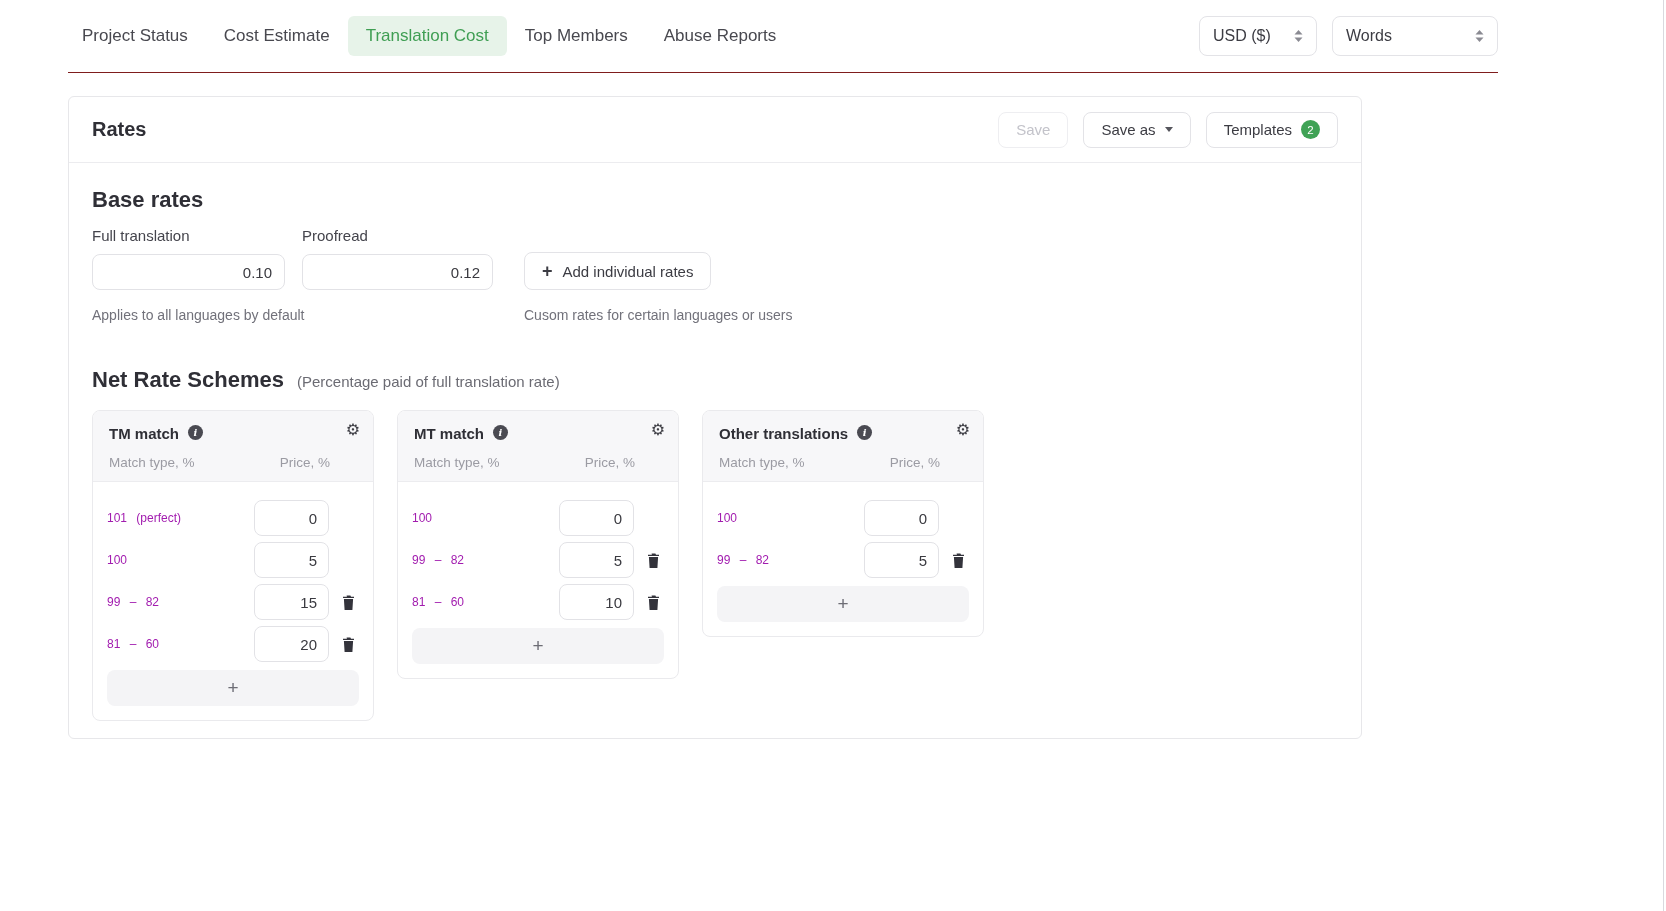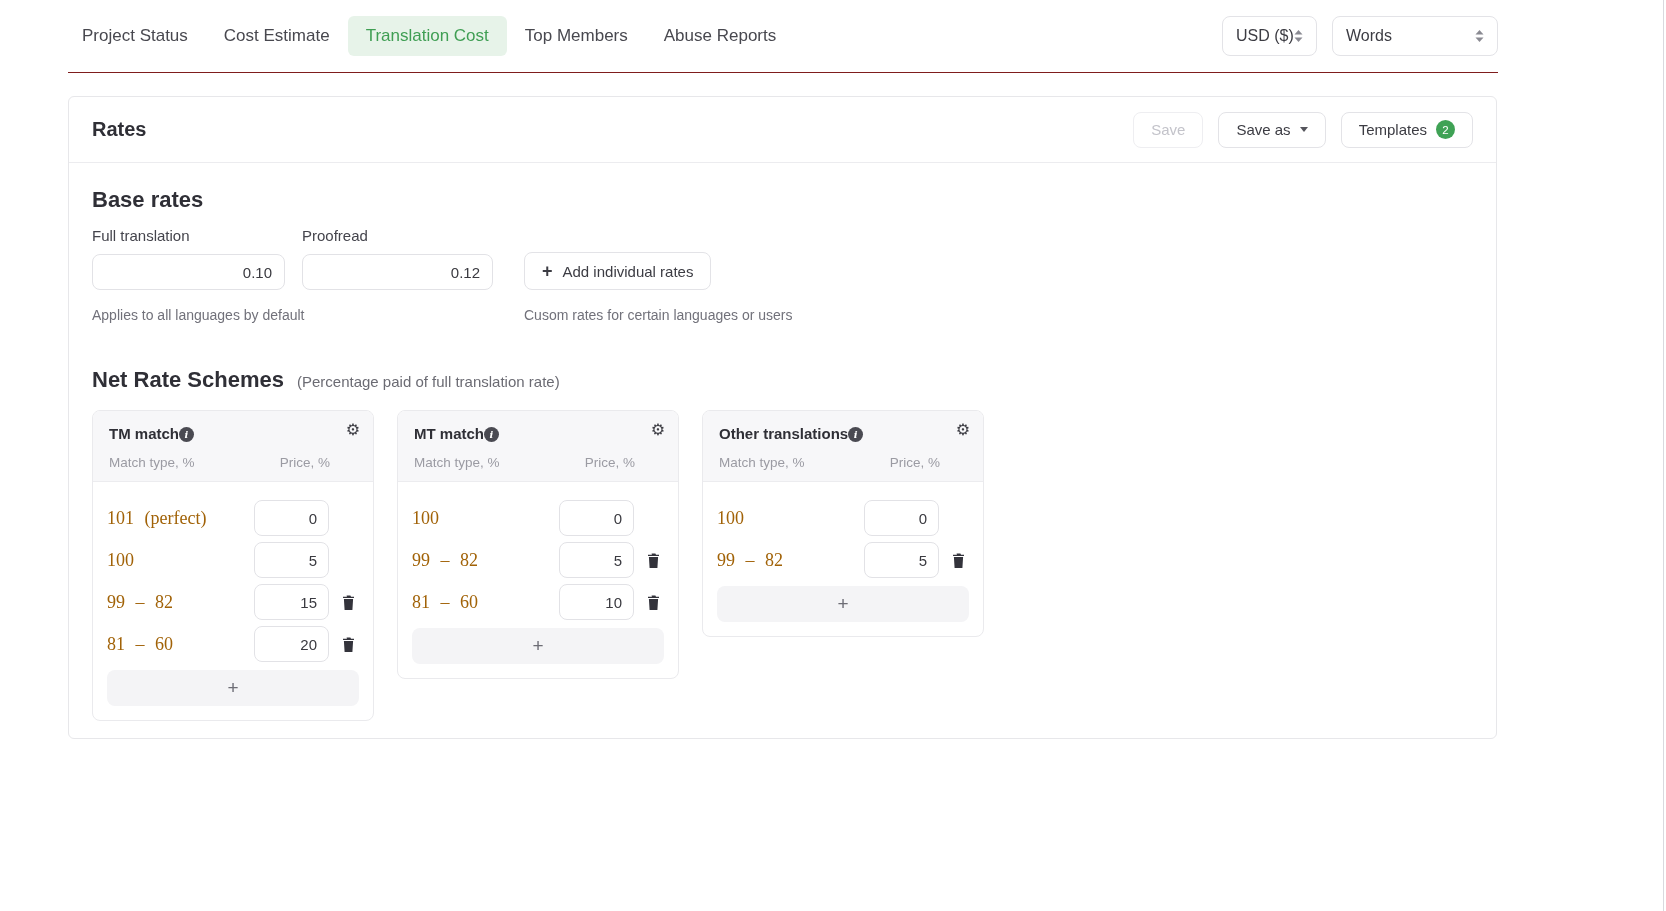--- a/index.html
+++ b/index.html
@@ -23,26 +23,26 @@
   .subnav { display:flex; align-items:center; justify-content:space-between;
     height:73px; border-bottom:1px solid #7f1d1d; }
   .subtabs { display:flex; margin-left:-4px; }
   .subtab { padding:10px 18px; font-size:17px; color:#48484f; border-radius:6px;
     cursor:pointer; white-space:nowrap; }
   .subtab.active { background:#e7f3e9; color:#3f9e53; }
   .selects { display:flex; gap:15px; }
   .select { height:40px; border:1px solid #e3e3e7; border-radius:8px;
     display:flex; align-items:center; justify-content:space-between;
     padding:0 13px; font-size:16px; color:#3c3c43; cursor:pointer; background:#fff; }
-  .select.currency { width:95px; }
+  .select.currency { width:118px; }
   .select.unit { width:166px; }
   .updown { display:block; }
 
   
-  .card { margin-top:23px; width:1429px; border:1px solid #e7e7ea;
+  .card { margin-top:23px; width:1294px; border:1px solid #e7e7ea;
     border-radius:6px; background:#fff; }
   .card-head { height:66px; padding:0 23px; display:flex; align-items:center;
     justify-content:space-between; border-bottom:1px solid #ececef; }
   .card-title { font-size:20px; font-weight:bold; color:#2f2f36; }
   .actions { display:flex; gap:15px; align-items:center; }
   .btn { height:36px; background:#fff; border:1px solid #e3e3e7; border-radius:8px;
     font-size:15px; color:#3c3c43; padding:0 17px; cursor:pointer;
     display:inline-flex; align-items:center; font-family:inherit; }
   .btn:disabled { color:#c3c3ca; border-color:#eeeef1; cursor:default; }
   .caret { width:0; height:0; border-left:4px solid transparent;
@@ -74,32 +74,32 @@
   .schemes-sub { font-size:15px; color:#6b6b73; }
   .banner { margin-top:15px; width:891px; padding:15px 16px; border-radius:8px;
     background:var(--banner-bg); color:var(--banner-text); font-size:13px; }
 
   .panels { display:flex; gap:23px; margin-top:17px; align-items:flex-start; }
   .panel { width:282px; border:1px solid #eaeaed; border-radius:8px;
     background:#fff; overflow:hidden; }
   .panel-head { background:#f7f7f9; border-bottom:1px solid #ececef;
     padding:14px 14px 11px 16px; position:relative; }
   .panel-title { font-size:15px; font-weight:bold; color:#2f2f36;
-    display:flex; align-items:flex-end; }
+    display:flex; align-items:flex-start; gap:9px; }
   .info-icon { width:15px; height:15px; border-radius:50%; background:#4a4a52;
     color:#fff; font-size:10px; font-style:italic; font-weight:bold;
     display:inline-flex; align-items:center; justify-content:center;
     font-family:"DejaVu Serif", serif; cursor:pointer; }
   .gear { position:absolute; top:11px; right:13px; font-size:16px; color:#3f3f46;
     cursor:pointer; font-family:"DejaVu Sans", sans-serif; line-height:1; }
   .panel-cols { display:flex; justify-content:space-between; margin-top:13px;
     font-size:13.5px; color:#9b9ba3; padding-right:29px;align-items:flex-end; }
   .panel-body { padding:12px 0 14px; }
   .prow { display:flex; align-items:center; padding:0 14px; margin:6px 0; }
-  .prow .match { flex:1; font-size:18px; color:#a16207; word-spacing:6px;font-family:Liberation Serif, serif; }
+  .prow .match { flex:1; font-size:12px; color:#a21caf; word-spacing:6px; }
   .price-input { width:75px; height:36px; border:1px solid #e2e2e6;
     border-radius:8px; text-align:right; padding:0 11px; font-size:15px;
     color:#3a3a40; font-family:inherit; outline:none; }
   .trash-slot { width:22px; margin-left:8px; display:flex; justify-content:center; }
   .trash { background:none; border:none; cursor:pointer; padding:0; line-height:0; }
   .add-row { display:block; margin:8px 14px 0; width:calc(100% - 28px); height:36px;
     background:#f4f4f6; border:none; border-radius:8px; color:#6d6d75;
     font-size:19px; cursor:pointer; font-family:inherit; }
 </style>
 </head>

